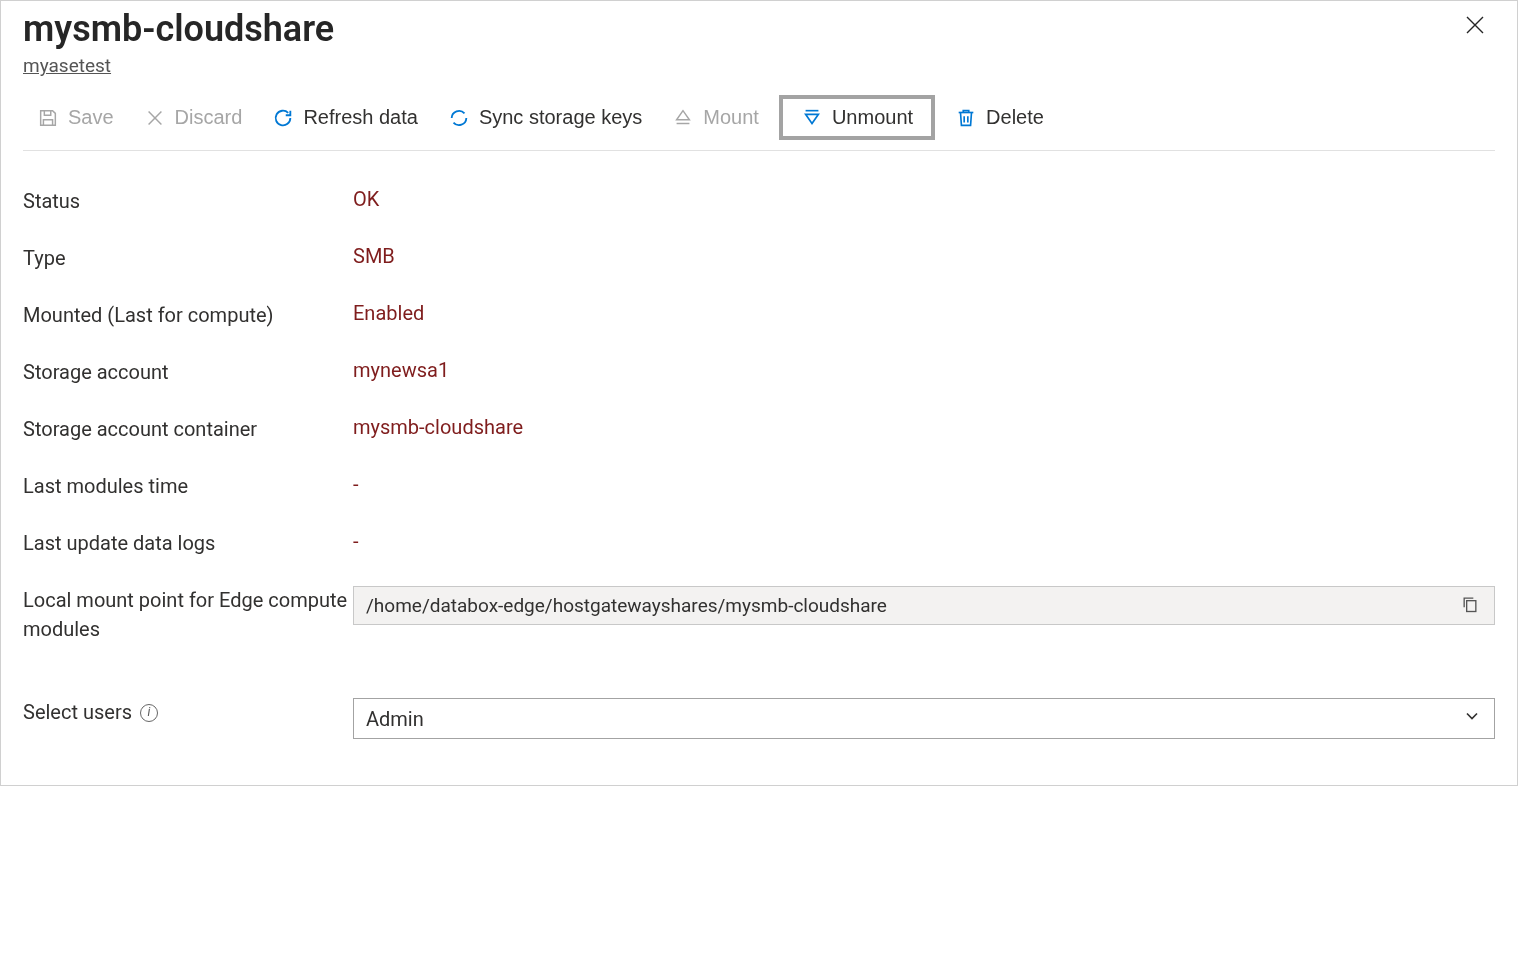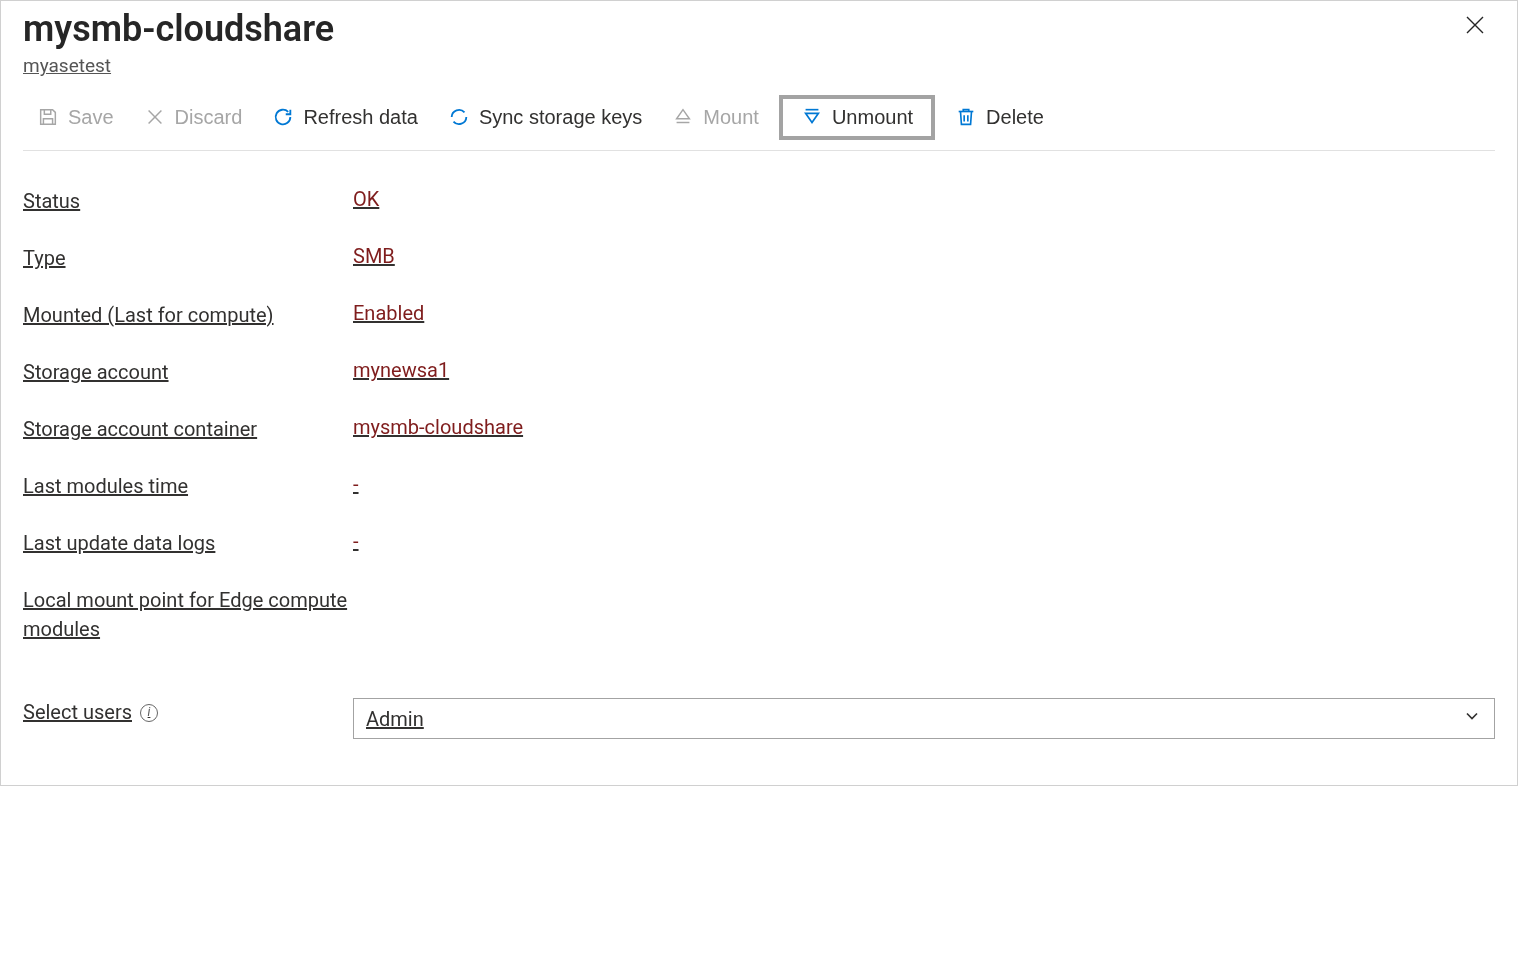--- a/index.html
+++ b/index.html
@@ -47,41 +47,42 @@
   .toolbar {
     display: flex;
     align-items: center;
     gap: 2px;
     margin-top: 18px;
     padding-bottom: 10px;
     border-bottom: 1px solid #e1e1e1;
   }
   .tool-btn {
     display: inline-flex;
+    align-items: center;
     gap: 9px;
     padding: 5px 14px;
     font-size: 20px;
     color: #323130;
     background: none;
     border: none;
     cursor: pointer;
   }
   .tool-btn.disabled { color: #a6a6a6; cursor: default; }
   .tool-btn.disabled .ico svg { stroke: #a6a6a6; fill: none; }
   .tool-btn .ico { display:inline-flex; align-items:center; justify-content:center; width:22px; height:22px; }
   .tool-btn .ico svg { width:22px; height:22px; }
   .ico-blue svg { stroke:#0078d4; }
   .highlight-box {
     border: 4px solid #a3a3a3;
     padding: 2px 4px;
     margin: 0 4px;
     display: inline-flex;
     align-items: center;
   }
-  .body-area { padding-top: 22px; text-decoration: underline; }
+  .body-area { padding-top: 22px; }
   .row {
     display: flex;
     align-items: flex-start;
     padding: 14px 0;
   }
   .row-label {
     width: 330px;
     flex-shrink: 0;
     font-size: 20px;
     color: #323130;
@@ -256,20 +257,31 @@
       <div class="row-value">-</div>
     </div>
 
     <div class="row">
       <div class="row-label">Last update data logs</div>
       <div class="row-value">-</div>
     </div>
 
     <div class="row">
       <div class="row-label">Local mount point for Edge compute modules</div>
+      <div class="readonly-box">
+        <span>/home/databox-edge/hostgatewayshares/mysmb-cloudshare</span>
+        <button class="copy-btn">
+          <span>
+            <svg viewBox="0 0 24 24" width="20" height="20" stroke="#555" stroke-width="1.6" fill="none">
+                <rect x="8" y="8" width="11" height="13"></rect>
+                <path d="M5 16V5h11"></path>
+              </svg>
+          </span>
+        </button>
+      </div>
     </div>
 
     <div class="row" style="margin-top:26px;">
       <div class="row-label">
         <span>Select users</span>
         <span class="info-icon">i</span>
       </div>
       <div class="select-box">
         <span>Admin</span>
         <span>

